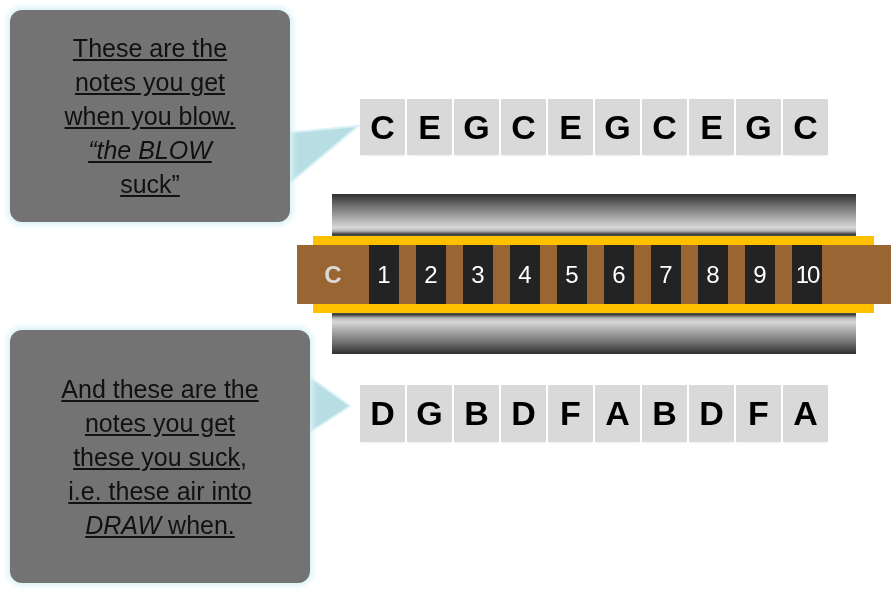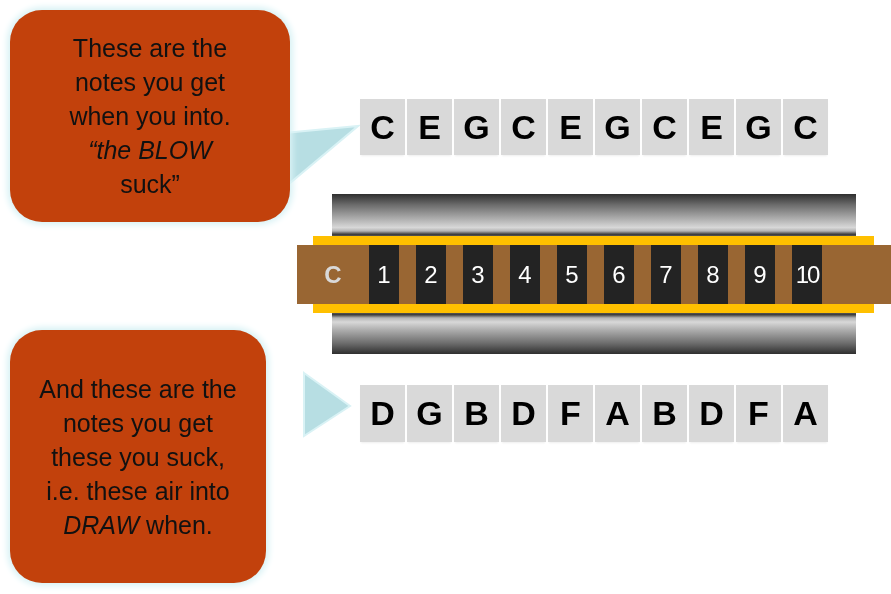--- a/index.html
+++ b/index.html
@@ -1,29 +1,29 @@
 <!DOCTYPE html>
 <html><head>
 <meta charset="utf-8">
 <style>
   html, body { margin: 0; padding: 0; background: #ffffff; }
   body { width: 891px; height: 594px; position: relative; overflow: hidden;
          font-family: "Liberation Sans", sans-serif; }
 
   
   .bubble {
-    position: absolute; background: #c2410c; border-radius: 32px;
+    position: absolute; background: #737373; border-radius: 12px;
     box-shadow: 0 0 6px 3px #D9F2F5;
     display: flex; align-items: center; justify-content: center; text-align: center;
-    color: #111; font-size: 25px; line-height: 34px;
+    color: #111; font-size: 25px; line-height: 34px; text-decoration: underline;
   }
   .bubble .txt { position: relative; z-index: 2; }
   .tail { position: absolute; }
   #bubble-blow { left: 10px; top: 10px; width: 280px; height: 212px; }
-  #bubble-draw { left: 10px; top: 330px; width: 256px; height: 253px; }
+  #bubble-draw { left: 10px; top: 330px; width: 300px; height: 253px; }
   .line { display: block; white-space: nowrap; }
   .it { font-style: italic; }
 
   
   .note-row { position: absolute; left: 360px; display: flex; }
   .note {
     width: 45px; margin-right: 2px; background: #D9D9D9;
     display: flex; align-items: center; justify-content: center;
     font-weight: bold; font-size: 34px; color: #000;
     box-shadow: 0 2px 2px -1px #eeeeee;
@@ -51,21 +51,21 @@
 </head>
 <body>
 
 <svg class="tail" style="left:280px;top:120px;" width="80" height="75">
   <polygon points="4,13 78,6 4,68" fill="#B7DEE3" stroke="#D9F2F5" stroke-width="2"></polygon>
 </svg>
 <div class="bubble" id="bubble-blow">
   <div class="txt">
     <span class="line">These are the</span>
     <span class="line">notes you get</span>
-    <span class="line">when you into.</span>
+    <span class="line">when you blow.</span>
     <span class="line it">“the BLOW</span>
     <span class="line">suck”</span>
   </div>
 </div>
 
 <svg class="tail" style="left:300px;top:370px;" width="55" height="70">
   <polygon points="4,3 50,36 4,66" fill="#B7DEE3" stroke="#D9F2F5" stroke-width="2"></polygon>
 </svg>
 <div class="bubble" id="bubble-draw">
   <div class="txt">

